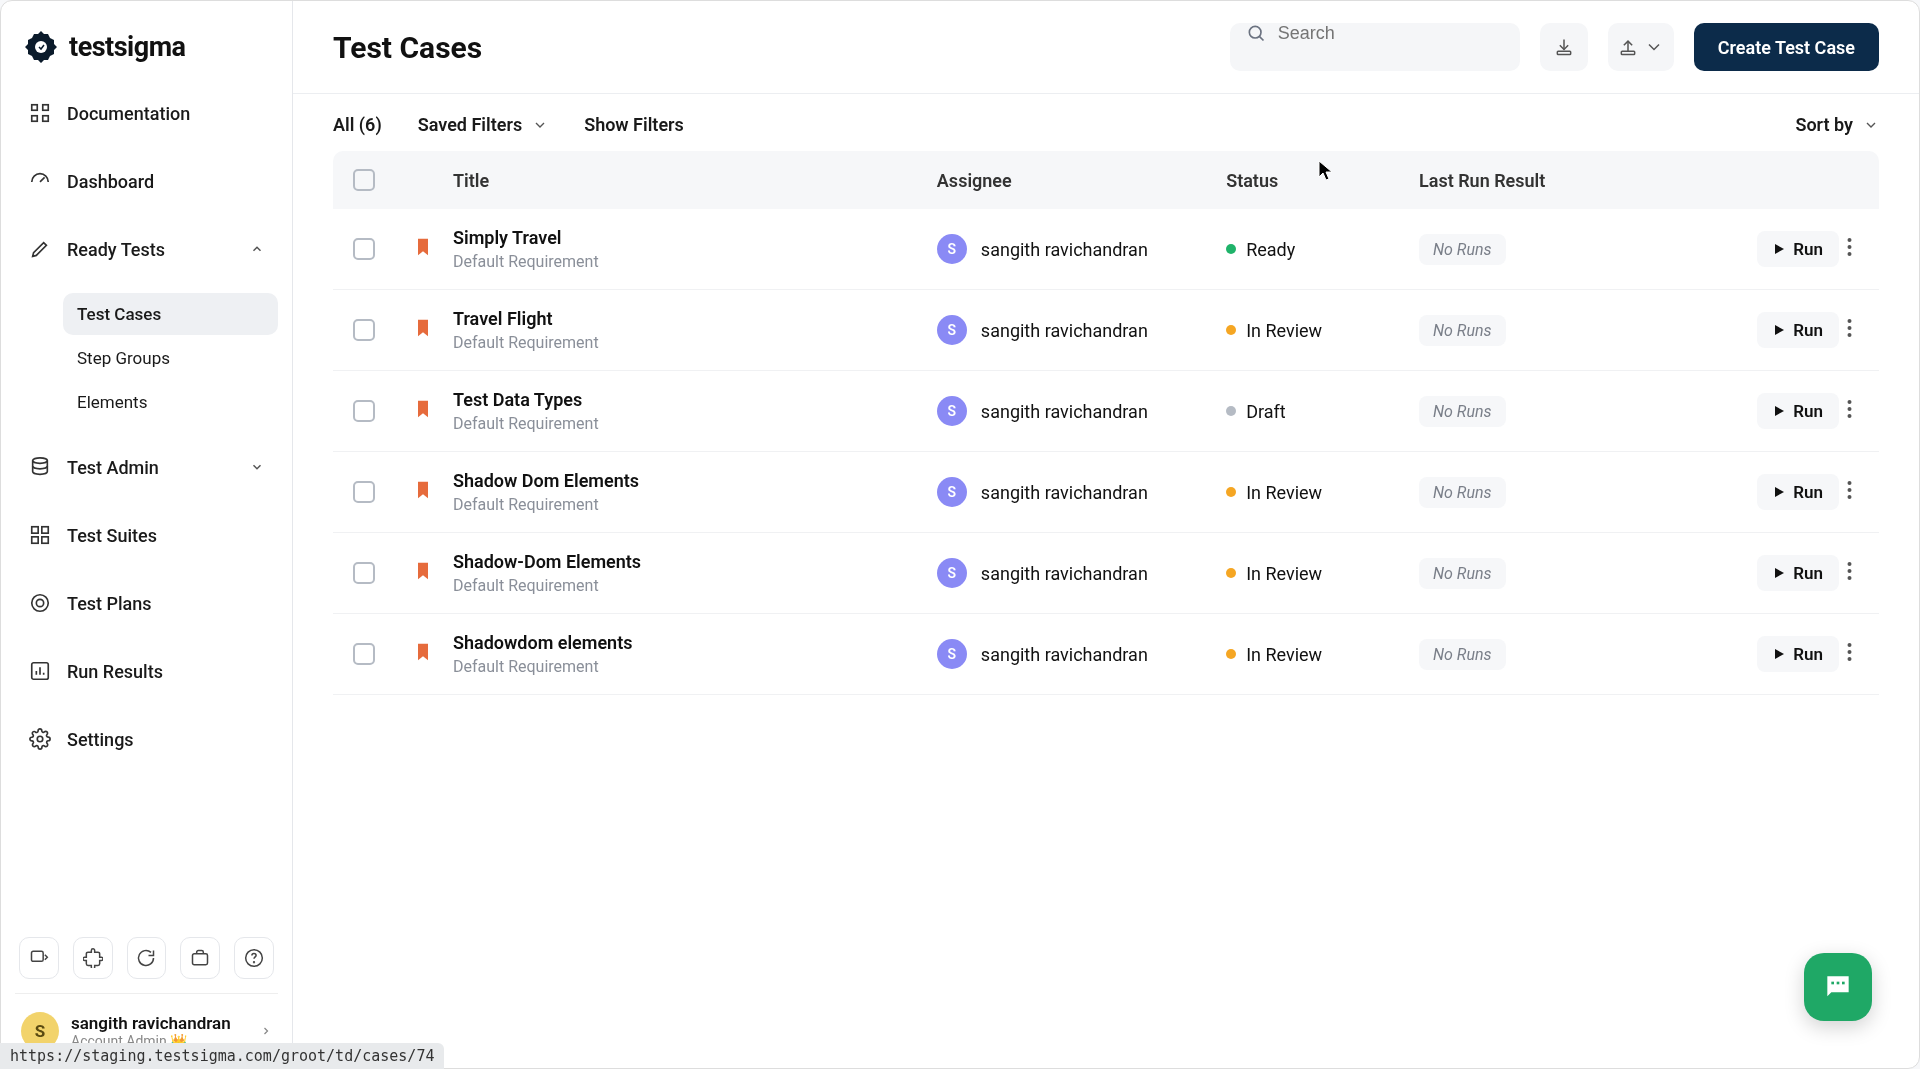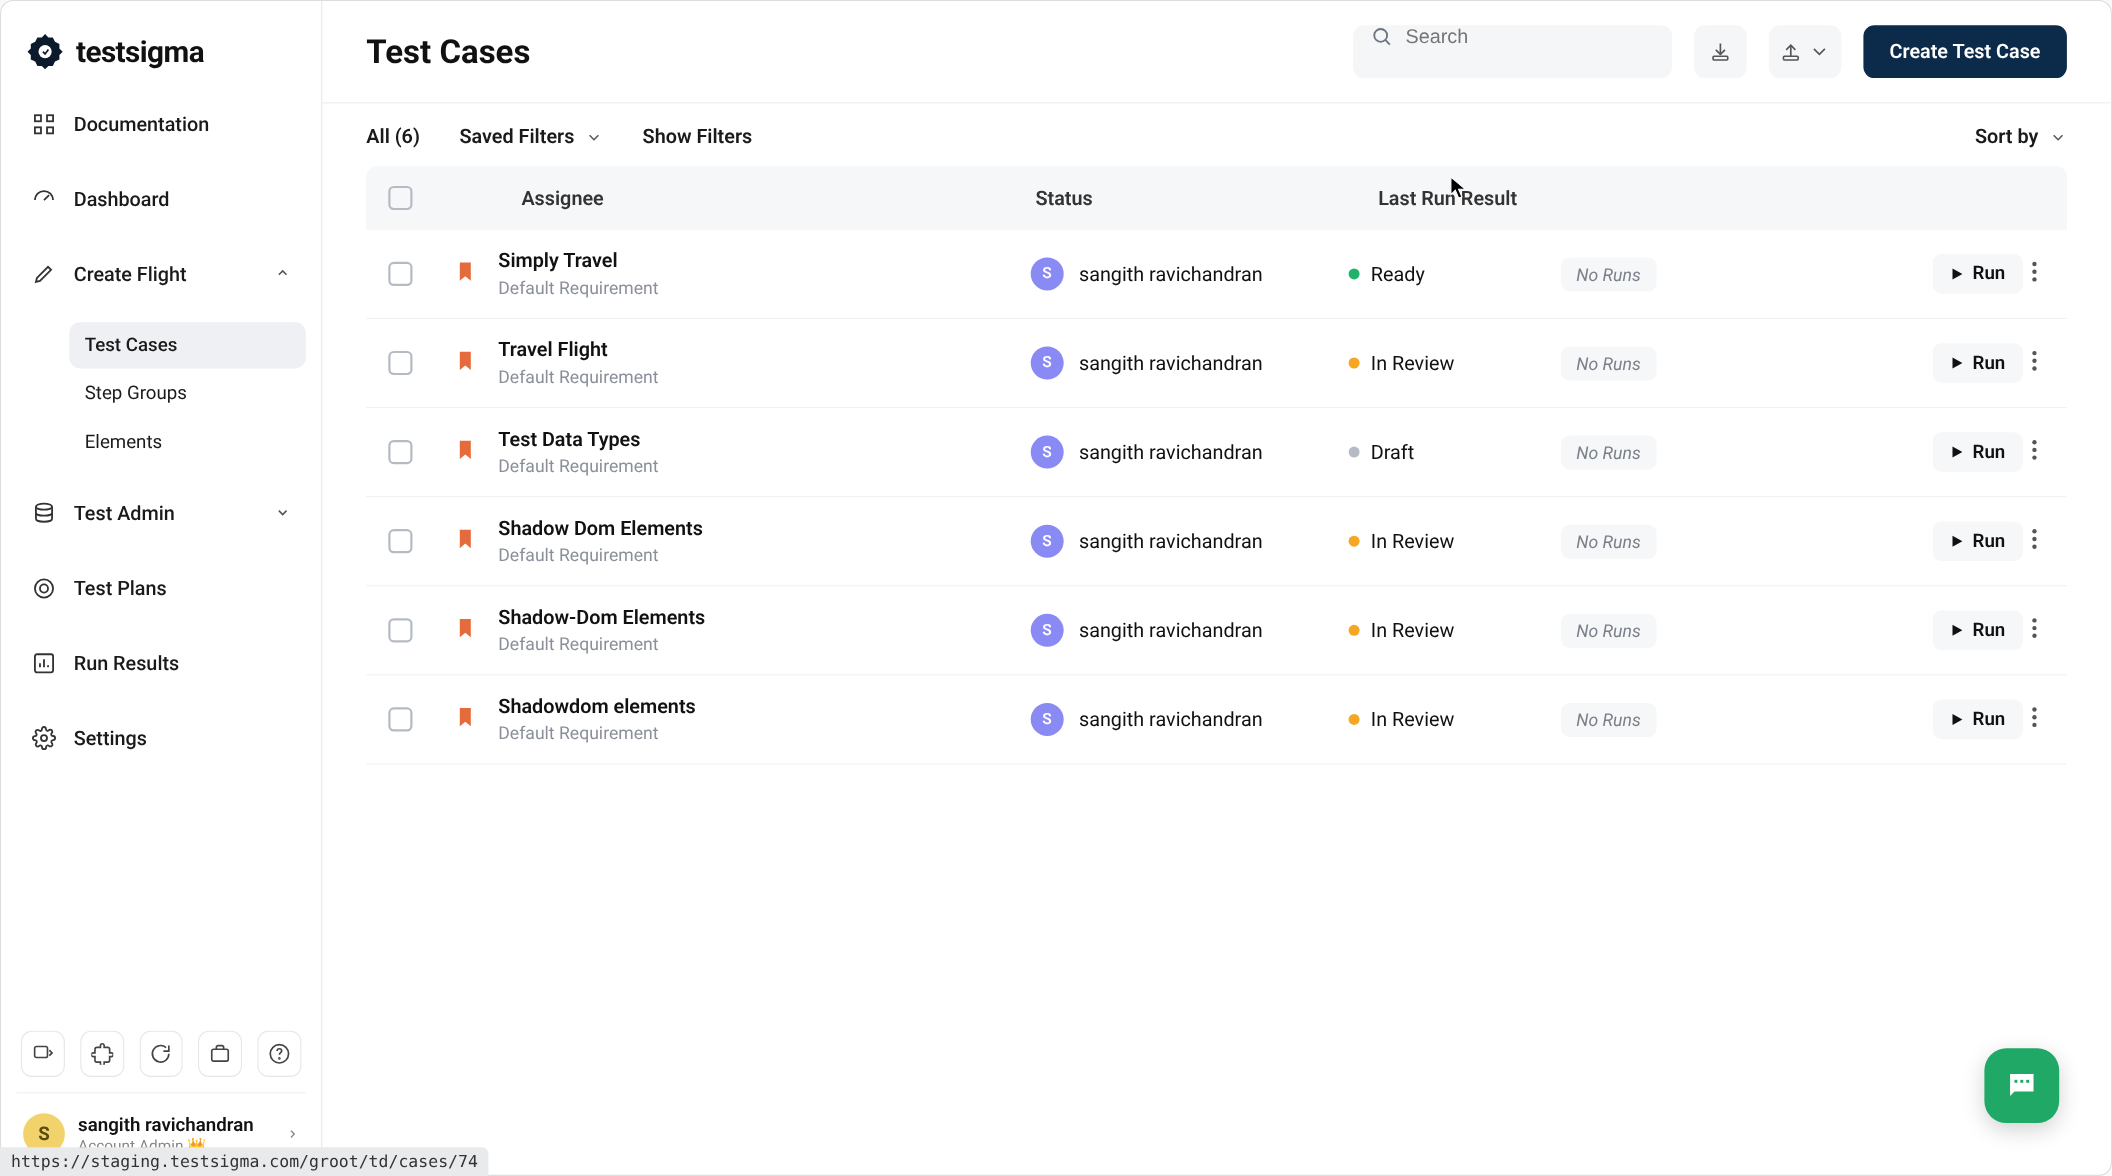--- a/index.html
+++ b/index.html
@@ -136,21 +136,21 @@
               </svg>
             </span>
           <span>Dashboard</span>
         </div>
         <div class="nav-item">
           <span class="nav-icon">
               <svg viewBox="0 0 24 24">
                 <path d="M4 20l4-1 11-11-3-3L5 16z"></path>
               </svg>
             </span>
-          <span>Create Flight</span>
+          <span>Ready Tests</span>
           <span class="chev"><svg width="14" height="14" viewBox="0 0 24 24" fill="none" stroke="currentColor" stroke-width="2.5">
                 <path d="M6 15l6-6 6 6"></path>
               </svg></span>
         </div>
         <div class="nav-sub">
           <div class="nav-item active">
             <span>Test Cases</span>
           </div>
           <div class="nav-item">
             <span>Step Groups</span>
@@ -164,20 +164,31 @@
               <svg viewBox="0 0 24 24">
                 <ellipse cx="12" cy="5" rx="8" ry="3"></ellipse>
                 <path d="M4 5v6c0 1.7 3.6 3 8 3s8-1.3 8-3V5"></path>
                 <path d="M4 11v6c0 1.7 3.6 3 8 3s8-1.3 8-3v-6"></path>
               </svg>
             </span>
           <span>Test Admin</span>
           <span class="chev"><svg width="14" height="14" viewBox="0 0 24 24" fill="none" stroke="currentColor" stroke-width="2.5">
                 <path d="M6 9l6 6 6-6"></path>
               </svg></span>
+        </div>
+        <div class="nav-item">
+          <span class="nav-icon">
+              <svg viewBox="0 0 24 24">
+                <rect x="3" y="3" width="7" height="7"></rect>
+                <rect x="14" y="3" width="7" height="7"></rect>
+                <rect x="3" y="14" width="7" height="7"></rect>
+                <rect x="14" y="14" width="7" height="7"></rect>
+              </svg>
+            </span>
+          <span>Test Suites</span>
         </div>
         <div class="nav-item">
           <span class="nav-icon">
               <svg viewBox="0 0 24 24">
                 <circle cx="12" cy="12" r="9"></circle>
                 <circle cx="12" cy="12" r="4"></circle>
               </svg>
             </span>
           <span>Test Plans</span>
         </div>
@@ -301,20 +312,21 @@
             </svg>
         </div>
       </div>
 
       <div class="table">
         <div class="thead">
           <div class="col-check">
               <div class="checkbox"></div>
             </div>
           <div class="col-flag"></div>
+          <div class="col-title">Title</div>
           <div class="col-assignee">Assignee</div>
           <div class="col-status">Status</div>
           <div class="col-result">Last Run Result</div>
           <div class="col-actions"></div>
         </div>
         <div id="rows">
             <div class="trow">
     <div class="col-check">
                 <div class="checkbox"></div>
               </div>

